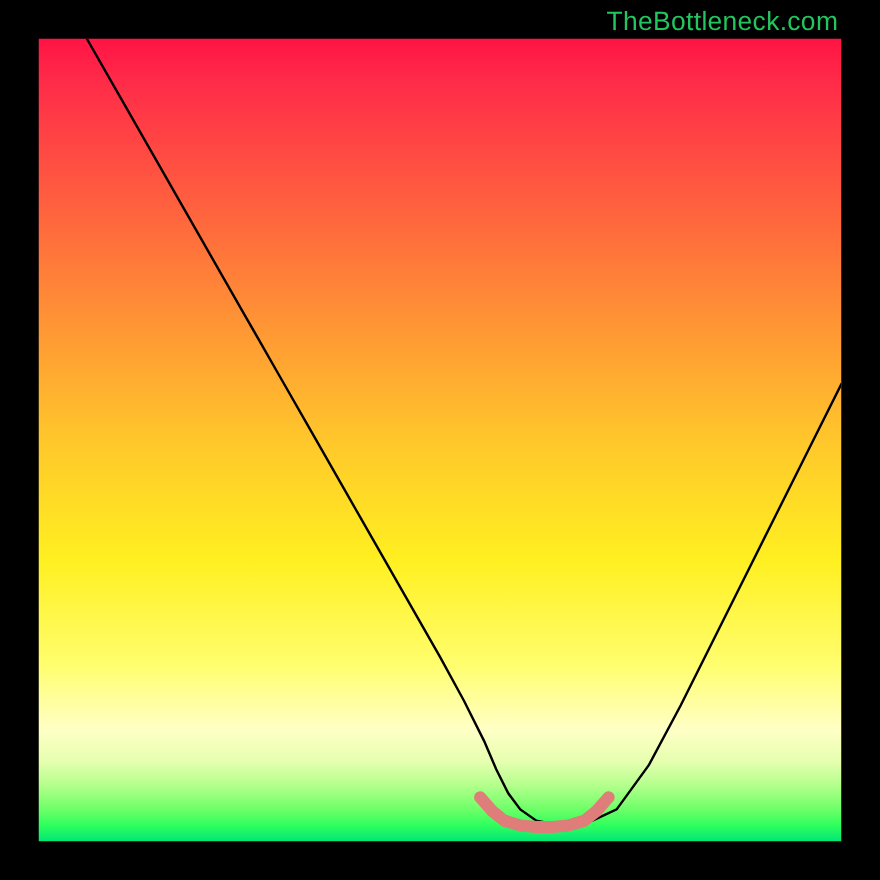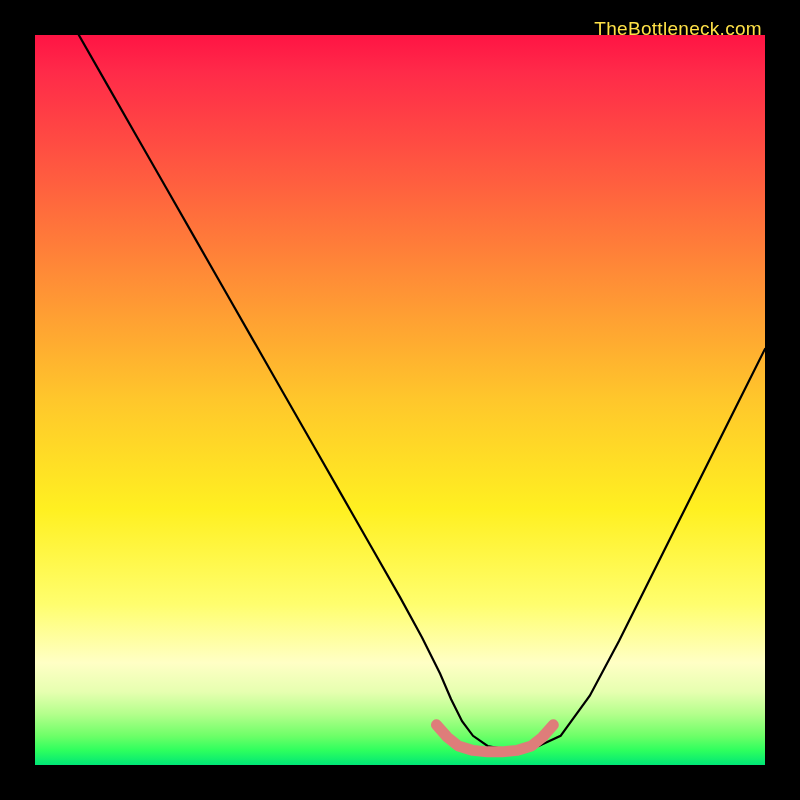--- a/index.html
+++ b/index.html
@@ -35,26 +35,25 @@
       #b4ff8c 93%,
       #6eff68 96%,
       #2eff5e 98%,
       #00e676 100%
     );
   }
   .watermark {
     position: absolute;
     top: 6px;
     right: 38px;
-    color: #fde047;
-    font-size: 19px;
+    color: #22c55e;
+    font-size: 24px;
     font-weight: 500;
     letter-spacing: 0.3px;
     z-index: 10;
-    margin-top: 12px;
   }
   svg.curve {
     position: absolute;
     inset: 0;
     width: 100%;
     height: 100%;
   }
 </style>
 </head>
 <body>

